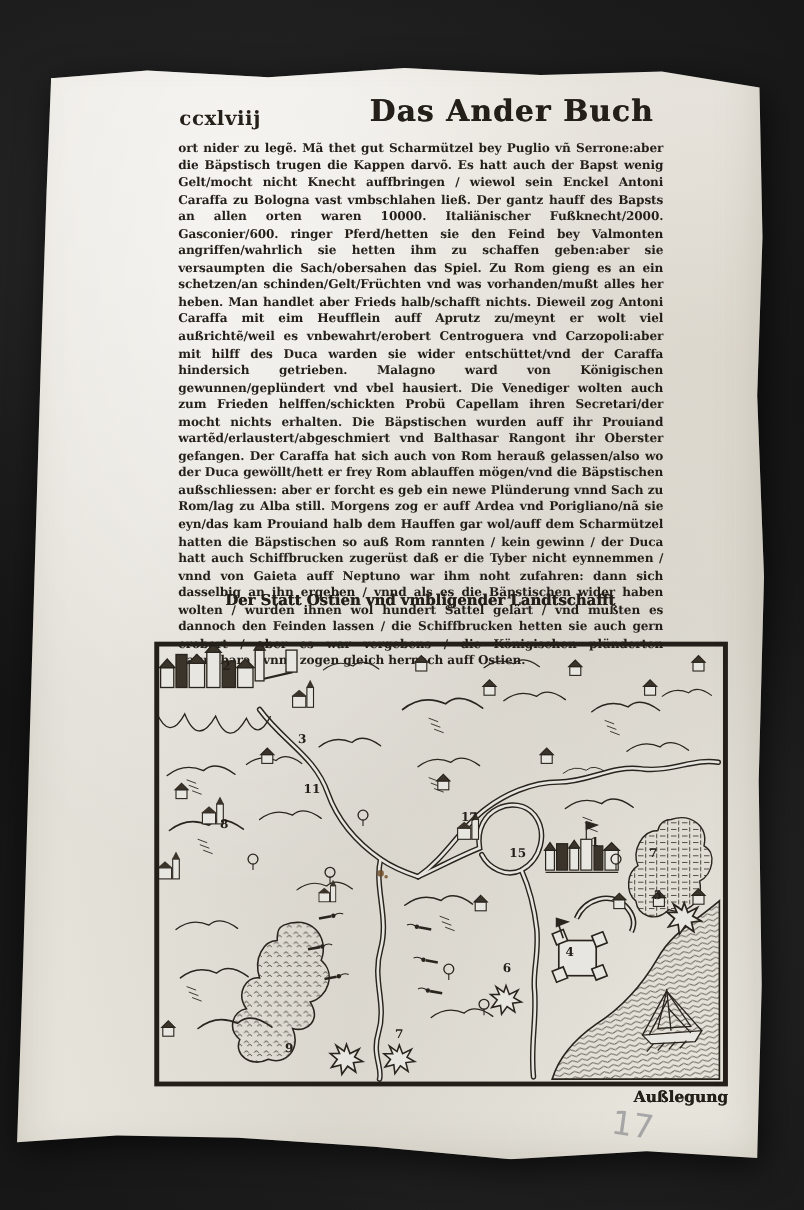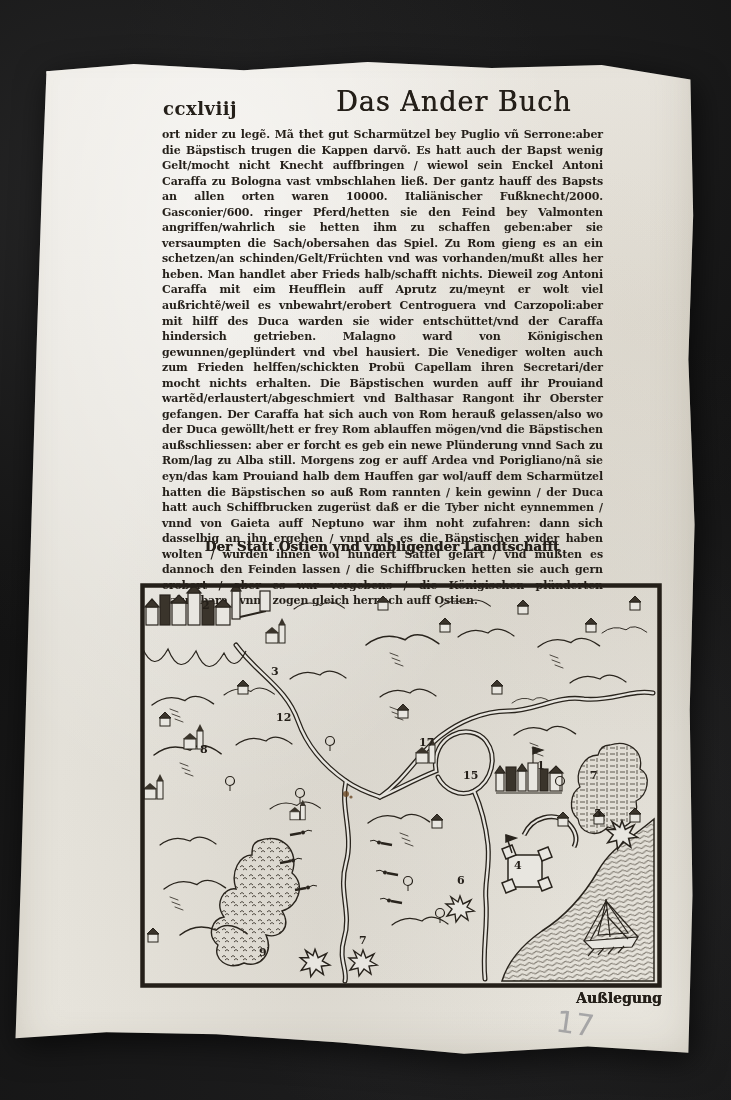--- a/index.html
+++ b/index.html
@@ -27,21 +27,21 @@
       98.9% 4.8%,99.3% 18%,98.6% 32%,99.5% 48%,98.8% 66%,99.2% 84%,98.6% 99.3%,
       84% 98.7%,66% 99.4%,48% 98.3%,30% 97.5%,14% 97.3%,0.8% 97.9%,
       1.6% 82%,2.3% 66%,3.1% 48%,3.9% 30%,4.7% 14%);
     color:#241f19;
   }
   .corner-flap{position:absolute;left:24px;top:34px;width:0;height:0;
     border-left:14px solid transparent;border-top:16px solid #f4f2ec;
     transform:rotate(-32deg);opacity:.9;}
   .folio{position:absolute;left:153px;top:68px;font-size:18px;font-weight:bold;
     letter-spacing:.5px;}
-  .running-title{position:absolute;left:326px;top:56px;font-size:27px;font-weight:normal;
+  .running-title{position:absolute;left:326px;top:56px;font-size:27px;font-weight:bold;
     letter-spacing:1px;text-shadow:.4px 0 #241f19;}
   .body-text{position:absolute;left:152px;top:97px;width:441px;
     font-size:11px;line-height:15.55px;font-weight:bold;text-align:justify;
     letter-spacing:-0.1px;}
   .caption{position:absolute;left:150px;top:508px;width:444px;text-align:center;
     font-size:13.5px;font-weight:bold;line-height:17px;text-shadow:.3px 0 #241f19;}
   .map{position:absolute;left:130px;top:553px;width:522px;height:405px;}
   .map svg{position:absolute;left:0;top:0;}
   .map-num{position:absolute;font-size:11px;font-weight:bold;color:#241f19;}
   .map-footer{position:absolute;left:566px;top:960px;font-size:14px;font-weight:bold;
@@ -252,21 +252,21 @@
         <g fill="#6d4a26" opacity="0.8">
           <circle cx="206" cy="211" r="3"></circle>
             <circle cx="211" cy="214" r="1.6"></circle>
         </g>
 
         <rect x="2.5" y="2.5" width="517" height="400" fill="none" stroke="#241f19" stroke-width="4.5"></rect>
       </svg>
 
       <span class="map-num" style="left:62px;top:16px">2</span>
       <span class="map-num" style="left:131px;top:82px">3</span>
-      <span class="map-num" style="left:136px;top:128px">12</span>
+      <span class="map-num" style="left:136px;top:128px">11</span>
       <span class="map-num" style="left:60px;top:160px">8</span>
       <span class="map-num" style="left:279px;top:153px">17</span>
       <span class="map-num" style="left:323px;top:186px">15</span>
       <span class="map-num" style="left:450px;top:186px">7</span>
       <span class="map-num" style="left:397px;top:176px">1</span>
       <span class="map-num" style="left:454px;top:224px">5</span>
       <span class="map-num" style="left:374px;top:276px">4</span>
       <span class="map-num" style="left:317px;top:291px">6</span>
       <span class="map-num" style="left:219px;top:351px">7</span>
       <span class="map-num" style="left:119px;top:363px">9</span>

